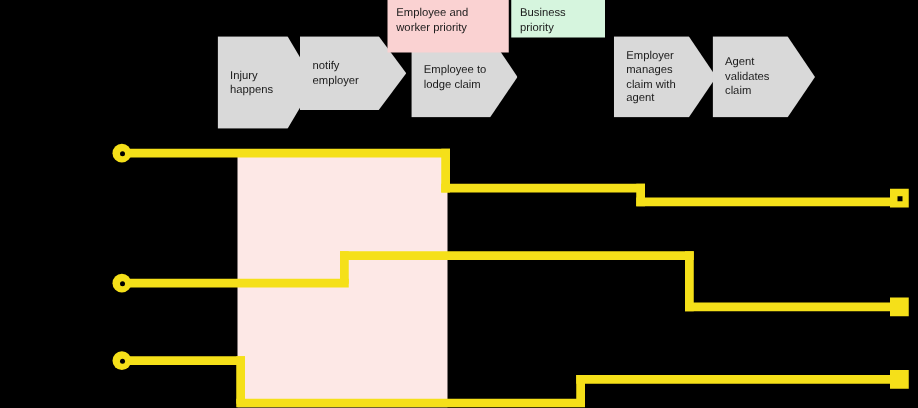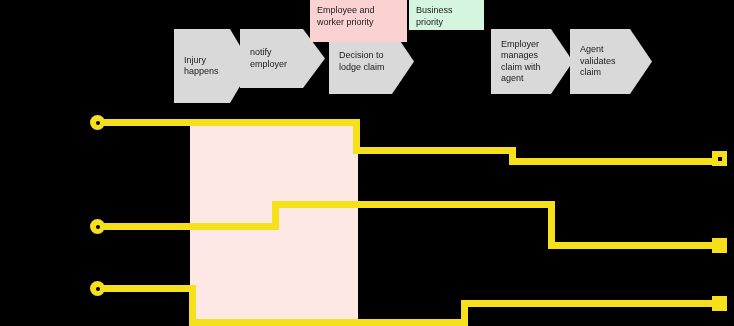--- a/index.html
+++ b/index.html
@@ -105,21 +105,21 @@
     <span style="white-space:pre-line">Injury
 happens</span>
   </div>
 
   <div class="chev arrow" style="left:240px;top:29px;width:85px;height:59px;align-items:center;">
     <span style="white-space:pre-line">notify
 employer</span>
   </div>
 
   <div class="chev arrow" style="left:329px;top:29px;width:85px;height:65px;">
-    <span style="white-space:pre-line">Decision to
+    <span style="white-space:pre-line">Employee to
 lodge claim</span>
   </div>
 
 
   <div class="chev arrow" style="left:491px;top:29px;width:82px;height:65px;">
     <span style="white-space:pre-line">Employer
 manages
 claim with
 agent</span>
   </div>

